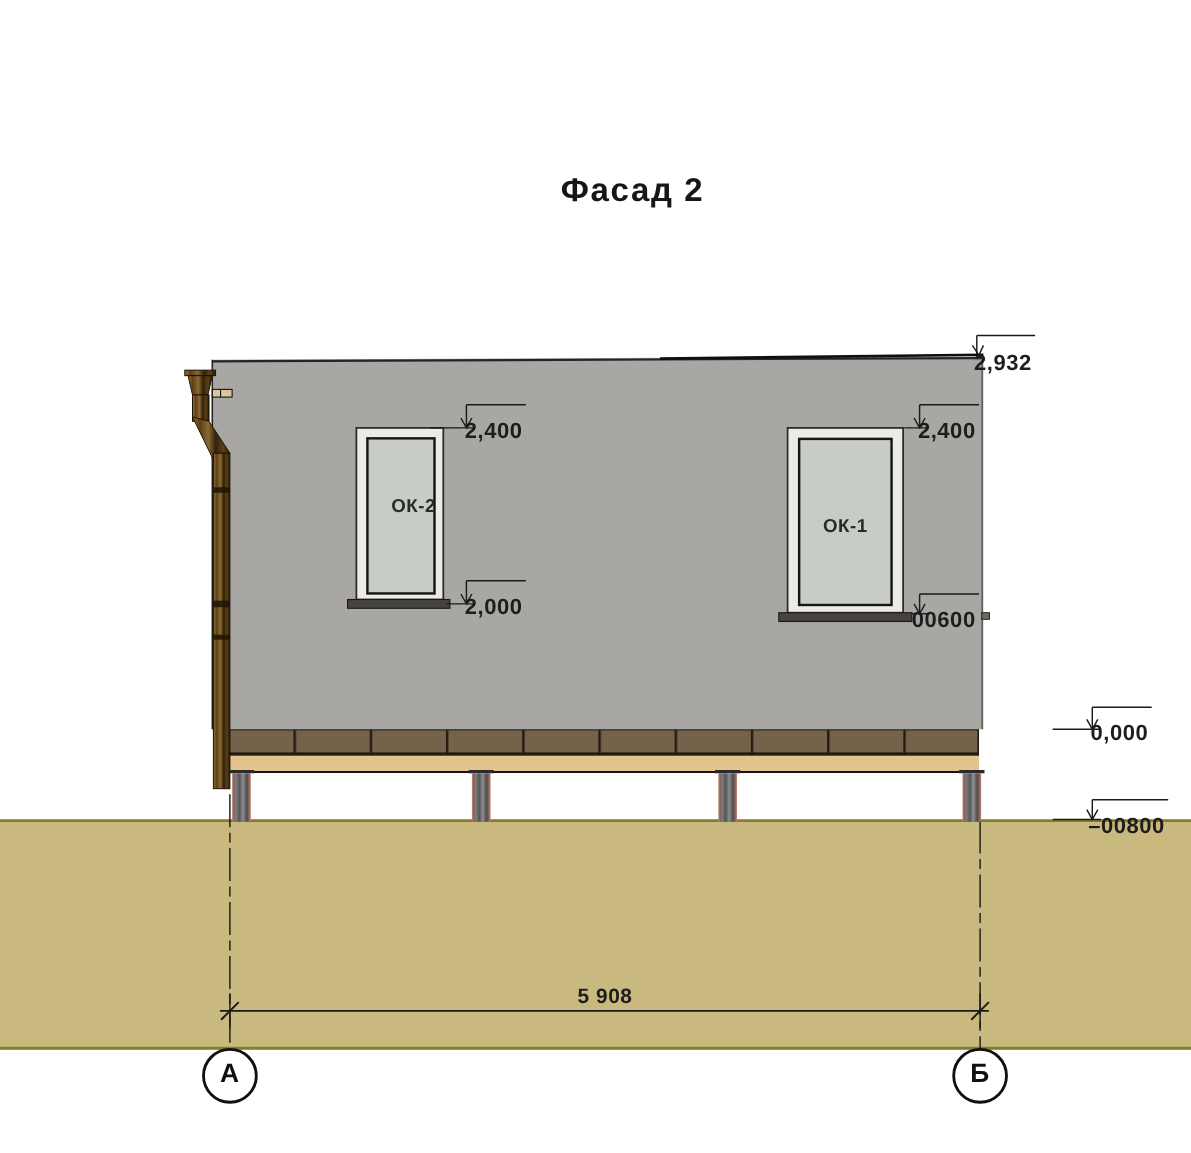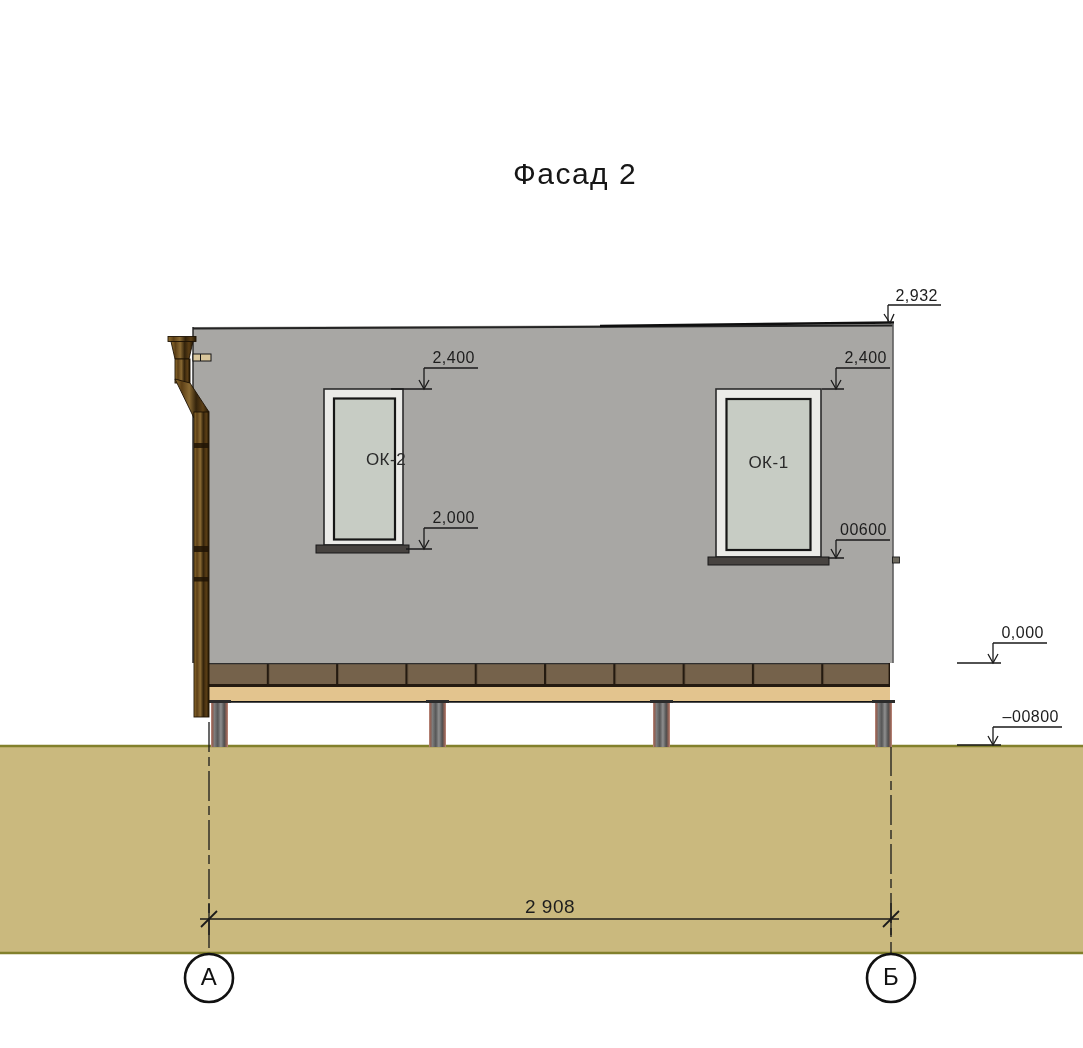--- a/index.html
+++ b/index.html
@@ -1,21 +1,21 @@
 <!DOCTYPE html>
 <html style="--wall: #a8a7a4; --window-frame: #ebebe8; --window-glass: #c7ccc4; --sill: #474340; --plinth-brown: #75624b; --plinth-dark: #241a10; --beam-beige: #e3c48e; --ground: #cab97e; --ground-edge: #82802c; --line: #1a1a1a; --tie-plate: #d9c69b;"><head>
 <meta charset="utf-8">
 <style>
   html,body{margin:0;padding:0;background:#ffffff;}
   #stage{position:relative;width:1083px;height:1048px;background:#fff;overflow:hidden;
-         font-family:"Liberation Sans",sans-serif;}
+         font-family:"Liberation Sans",sans-serif;font-weight:bold;}
   #stage svg{position:absolute;left:0;top:0;}
   .lbl{position:absolute;color:#1d1d1d;white-space:nowrap;
        font-family:"Liberation Sans",sans-serif;letter-spacing:.5px;}
-  .dim{font-size:16px;}
+  .dim{font-size:20px;margin-top:32px;}
   .right{text-align:right;}
   .center{text-align:center;}
   .title{font-size:30px;letter-spacing:1.5px;color:#161616;}
   .winlbl{font-size:17px;color:#2a2a2a;}
   .axis{font-size:24px;color:#111;}
   .wide{font-size:19px;}
 </style>
 </head>
 <body>
 
@@ -182,23 +182,23 @@
 <div class="lbl dim right" style="left:816px;top:349px;width:71px;">2,400</div>
 
 <div class="lbl dim right" style="left:404px;top:509px;width:71px;">2,000</div>
 
 <div class="lbl dim right" style="left:816px;top:521px;width:71px;">00600</div>
 
 <div class="lbl dim right" style="left:972px;top:624px;width:72px;">0,000</div>
 
 <div class="lbl dim right" style="left:978px;top:708px;width:81px;">–00800</div>
 
-<div class="lbl wide center" style="left:489px;top:896px;width:122px;">2 908</div>
-
-<div class="lbl winlbl center" style="left:343px;top:450px;width:86px;">ОК-2</div>
-
-<div class="lbl winlbl center" style="left:716px;top:453px;width:105px;text-align:center;">ОК-1</div>
+<div class="lbl wide center" style="left:489px;top:896px;width:122px;">5 908</div>
+
+<div class="lbl winlbl center" style="left:333px;top:450px;width:86px;">ОК-2</div>
+
+<div class="lbl winlbl center" style="left:716px;top:469px;width:105px;text-align:center;">ОК-1</div>
 
 <div class="lbl axis center" style="left:185px;top:963px;width:48px;">А</div>
 
 <div class="lbl axis center" style="left:867px;top:963px;width:48px;">Б</div>
 
 </div>
 
 </body></html>

